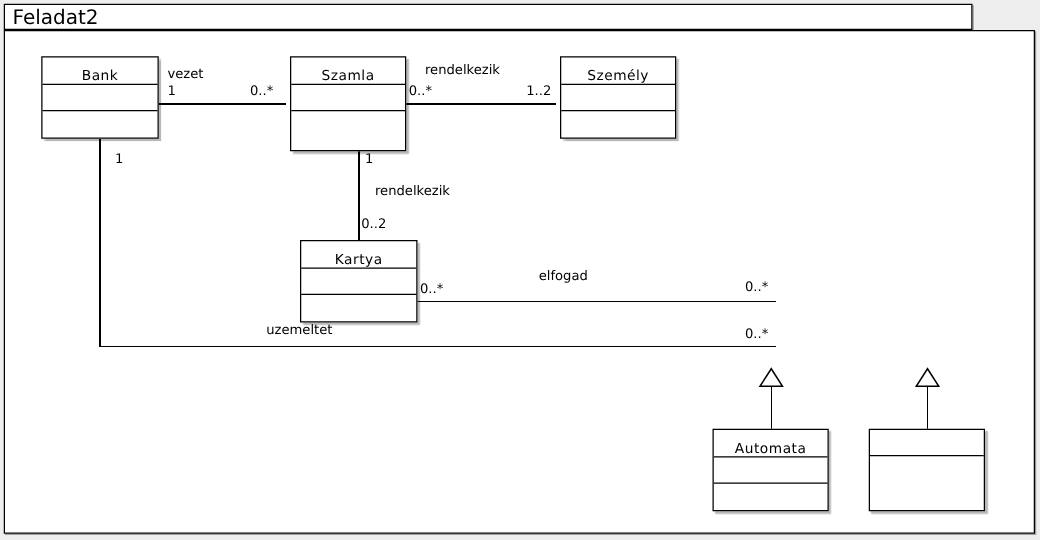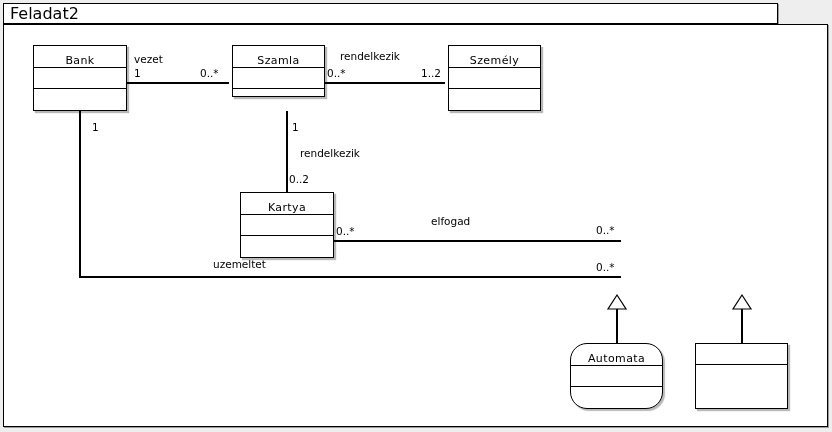--- a/index.html
+++ b/index.html
@@ -136,21 +136,21 @@
     </svg>
 
     <div class="uml-class" style="left:29px; top:20px; width:94px; height:66px;">
       <div class="uml-name-row">
         <span>Bank</span>
       </div>
       <div class="uml-attr-row"></div>
       <div class="uml-op-row"></div>
     </div>
 
-    <div class="uml-class" style="left:228px; top:20px; width:93px; height:52px;">
+    <div class="uml-class" style="left:228px; top:20px; width:93px; height:76px;">
       <div class="uml-name-row">
         <span>Szamla</span>
       </div>
       <div class="uml-attr-row"></div>
       <div class="uml-op-row"></div>
     </div>
 
     <div class="uml-class" style="left:444px; top:20px; width:93px; height:66px;">
       <div class="uml-name-row">
         <span>Személy</span>
@@ -161,21 +161,21 @@
 
     <div class="uml-class" style="left:236px; top:167px; width:94px; height:66px;">
       <div class="uml-name-row">
         <span>Kartya</span>
       </div>
       <div class="uml-attr-row"></div>
       <div class="uml-op-row"></div>
     </div>
 
 
-    <div class="uml-class" style="left:566px; top:318px; width:93px; height:66px;border-radius:17px;">
+    <div class="uml-class" style="left:566px; top:318px; width:93px; height:66px;">
       <div class="uml-name-row">
         <span>Automata</span>
       </div>
       <div class="uml-attr-row"></div>
       <div class="uml-op-row"></div>
     </div>
 
     <div class="uml-class" style="left:691px; top:318px; width:93px; height:66px;">
       <div class="uml-attr-row"></div>
       <div class="uml-op-row"></div>

